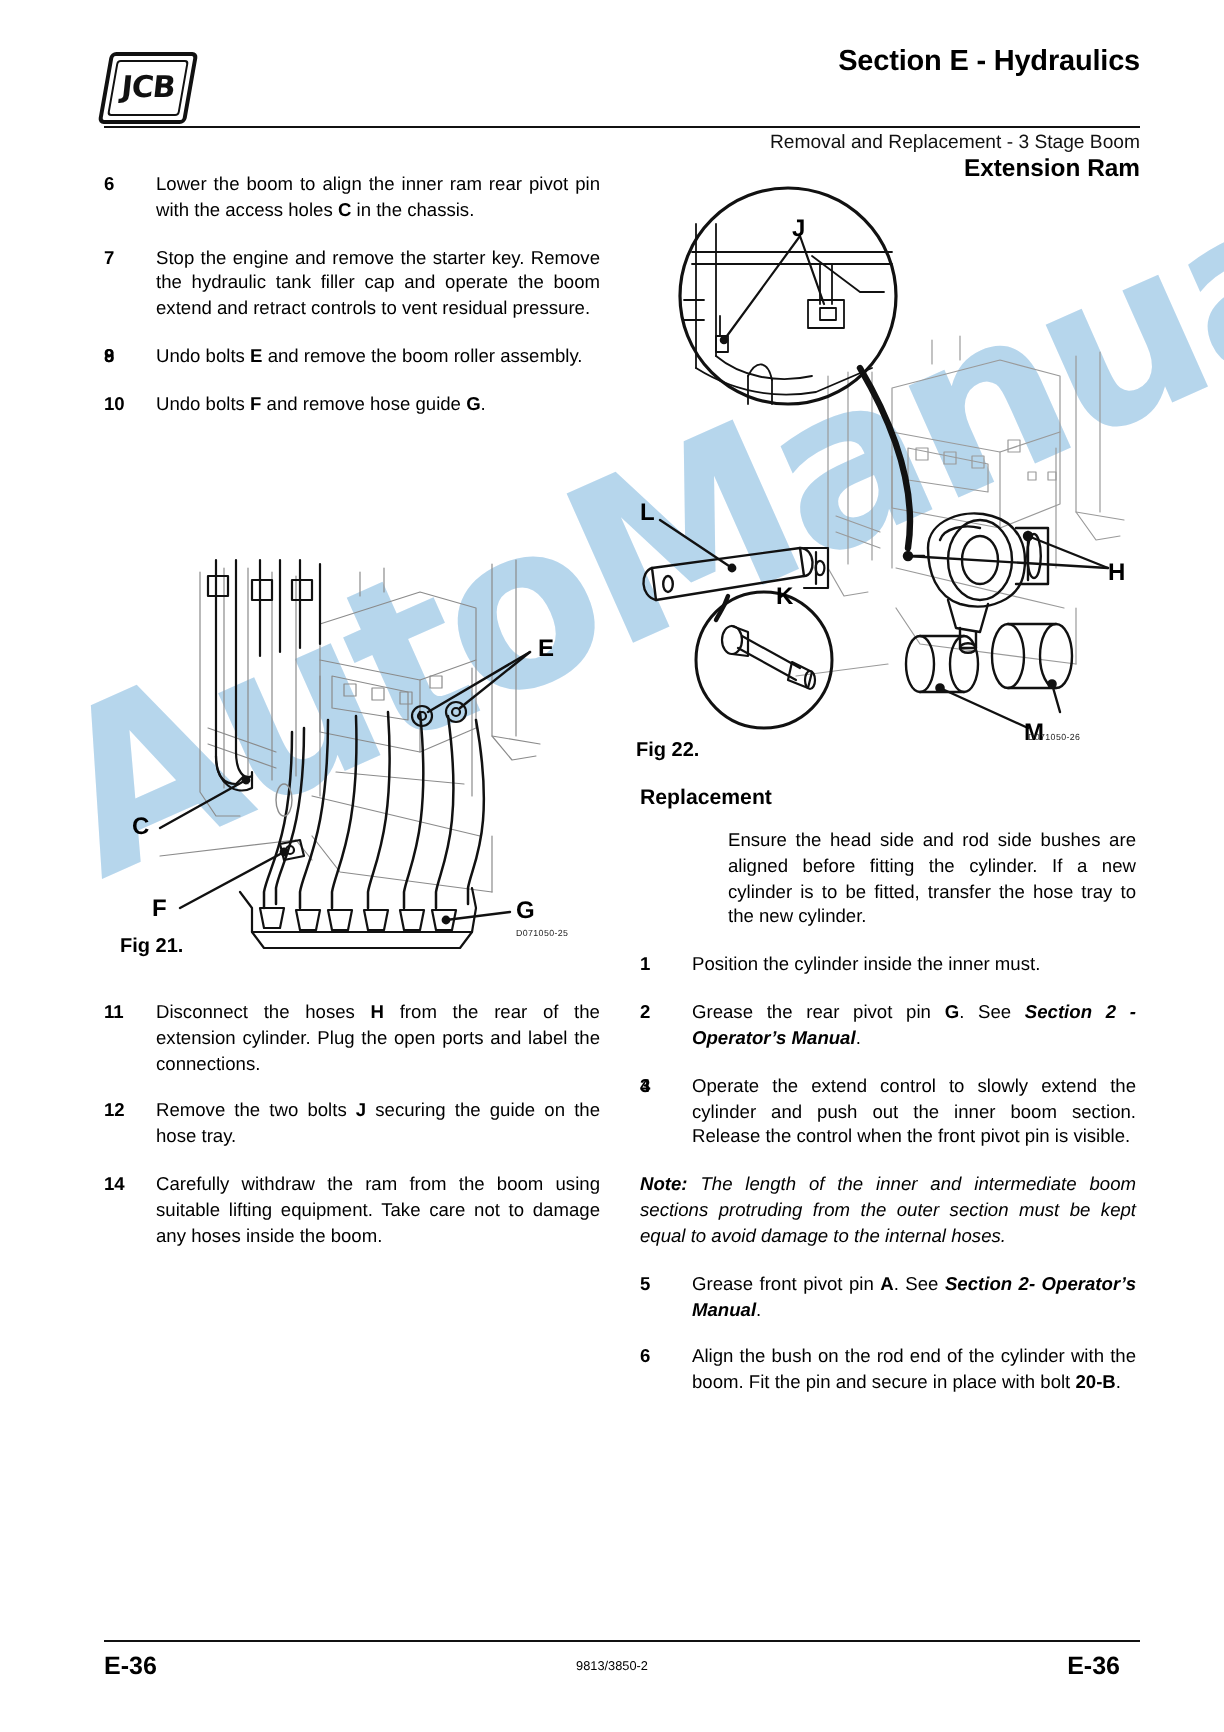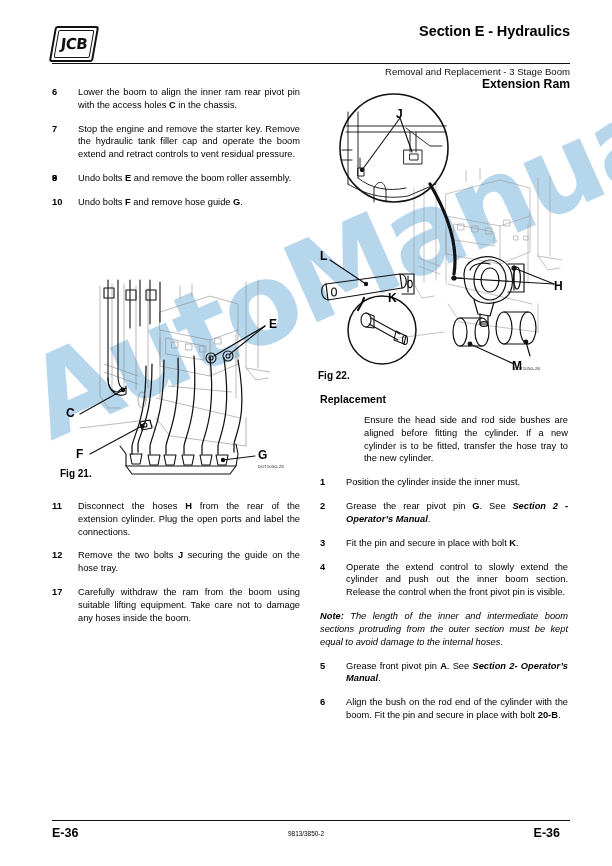--- a/index.html
+++ b/index.html
@@ -253,21 +253,21 @@
   <div class="col col-l" id="left-bottom" style="top:500px;">
       <div class="step">
         <div class="num">11</div>
         <div class="txt">Disconnect the hoses <b>H</b> from the rear of the extension cylinder. Plug the open ports and label the connections.</div>
       </div>
       <div class="step">
         <div class="num">12</div>
         <div class="txt">Remove the two bolts <b>J</b> securing the guide on the hose tray.</div>
       </div>
       <div class="step">
-        <div class="num">17</div>
+        <div class="num">14</div>
         <div class="txt">Carefully withdraw the ram from the boom using suitable lifting equipment. Take care not to damage any hoses inside the boom.</div>
       </div>
     </div>
 
   <div class="fig" id="fig22" style="left:318px;top:88px;width:252px;height:292px;">
     <svg viewBox="0 0 252 292" width="252" height="292">
       <g fill="none" stroke="#222" stroke-width="0.8" stroke-linejoin="round" stroke-linecap="round">
 
         <g stroke="#9a9a9a" stroke-width="0.6">
           <path d="M96 100 L96 196 L104 210 L116 208"></path>
@@ -421,21 +421,20 @@
       <div class="step">
         <div class="num">1</div>
         <div class="txt">Position the cylinder inside the inner must.</div>
       </div>
       <div class="step">
         <div class="num">2</div>
         <div class="txt">Grease the rear pivot pin <b>G</b>. See <b><i>Section 2 - Operator’s Manual</i></b>.</div>
       </div>
       <div class="step">
         <div class="num">3</div>
-        <div class="txt">Fit the pin and secure in place with bolt <b>K</b>.</div>
       </div>
       <div class="step">
         <div class="num">4</div>
         <div class="txt">Operate the extend control to slowly extend the cylinder and push out the inner boom section. Release the control when the front pivot pin is visible.</div>
       </div>
       <div class="note"><b>Note:</b> The length of the inner and intermediate boom sections protruding from the outer section must be kept equal to avoid damage to the internal hoses.</div>
       <div class="step">
         <div class="num">5</div>
         <div class="txt">Grease front pivot pin <b>A</b>. See <b><i>Section 2- Operator’s Manual</i></b>.</div>
       </div>

